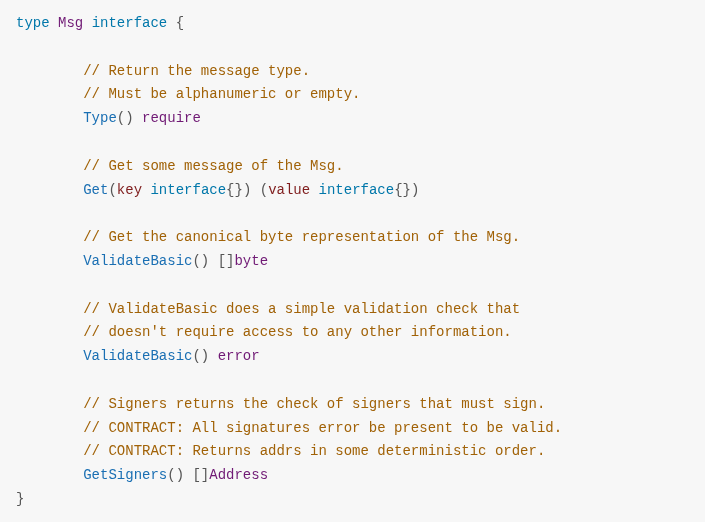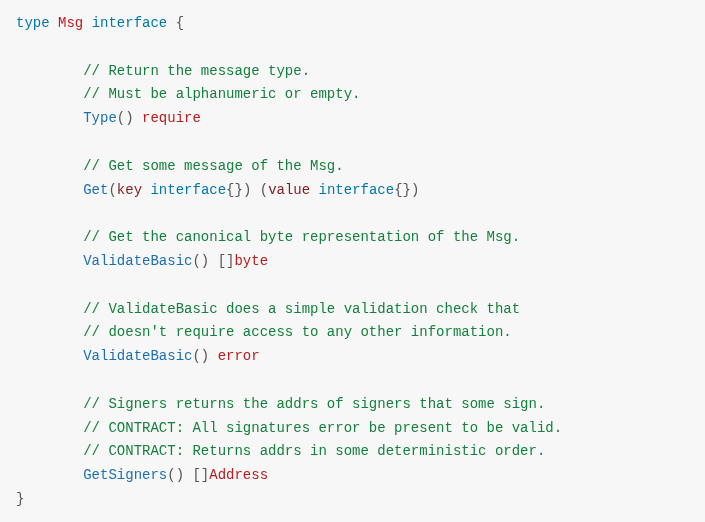--- a/index.html
+++ b/index.html
@@ -9,23 +9,23 @@
       font-family: Consolas, Monaco, 'Courier New', monospace;
       font-size: 14px;
       line-height: 1.7;
     }
     .code-block {
       padding: 12px 16px;
       white-space: pre;
       color: #333;
     }
     .kw { color: #0077aa; }           
-    .type-name { color: #b91c1c; text-align: right; }    
+    .type-name { color: #701a75; text-align: right; }    
     .method { color: #1a6fb3; }       
-    .comment { color: #15803d; }      
+    .comment { color: #a16207; }      
     .punct { color: #555; }           
     .param { color: #7f1d1d; }           
   </style>
 </head>
 <body>
 
 <div class="code-block"><span class="kw">type</span> <span class="type-name">Msg</span> <span class="kw">interface</span> <span class="punct">{</span>
 
         <span class="comment">// Return the message type.</span>
         <span class="comment">// Must be alphanumeric or empty.</span>
@@ -34,17 +34,17 @@
         <span class="comment">// Get some message of the Msg.</span>
         <span class="method">Get</span><span class="punct">(</span><span class="param">key</span> <span class="kw">interface</span><span class="punct">{})</span> <span class="punct">(</span><span class="param">value</span> <span class="kw">interface</span><span class="punct">{})</span>
 
         <span class="comment">// Get the canonical byte representation of the Msg.</span>
         <span class="method">ValidateBasic</span><span class="punct">()</span> <span class="punct">[]</span><span class="type-name">byte</span>
 
         <span class="comment">// ValidateBasic does a simple validation check that</span>
         <span class="comment">// doesn't require access to any other information.</span>
         <span class="method">ValidateBasic</span><span class="punct">()</span> <span class="type-name">error</span>
 
-        <span class="comment">// Signers returns the addrs of signers that some sign.</span>
+        <span class="comment">// Signers returns the check of signers that must sign.</span>
         <span class="comment">// CONTRACT: All signatures error be present to be valid.</span>
         <span class="comment">// CONTRACT: Returns addrs in some deterministic order.</span>
         <span class="method">GetSigners</span><span class="punct">()</span> <span class="punct">[]</span><span class="type-name">Address</span>
 <span class="punct">}</span></div>
 
 </body></html>

